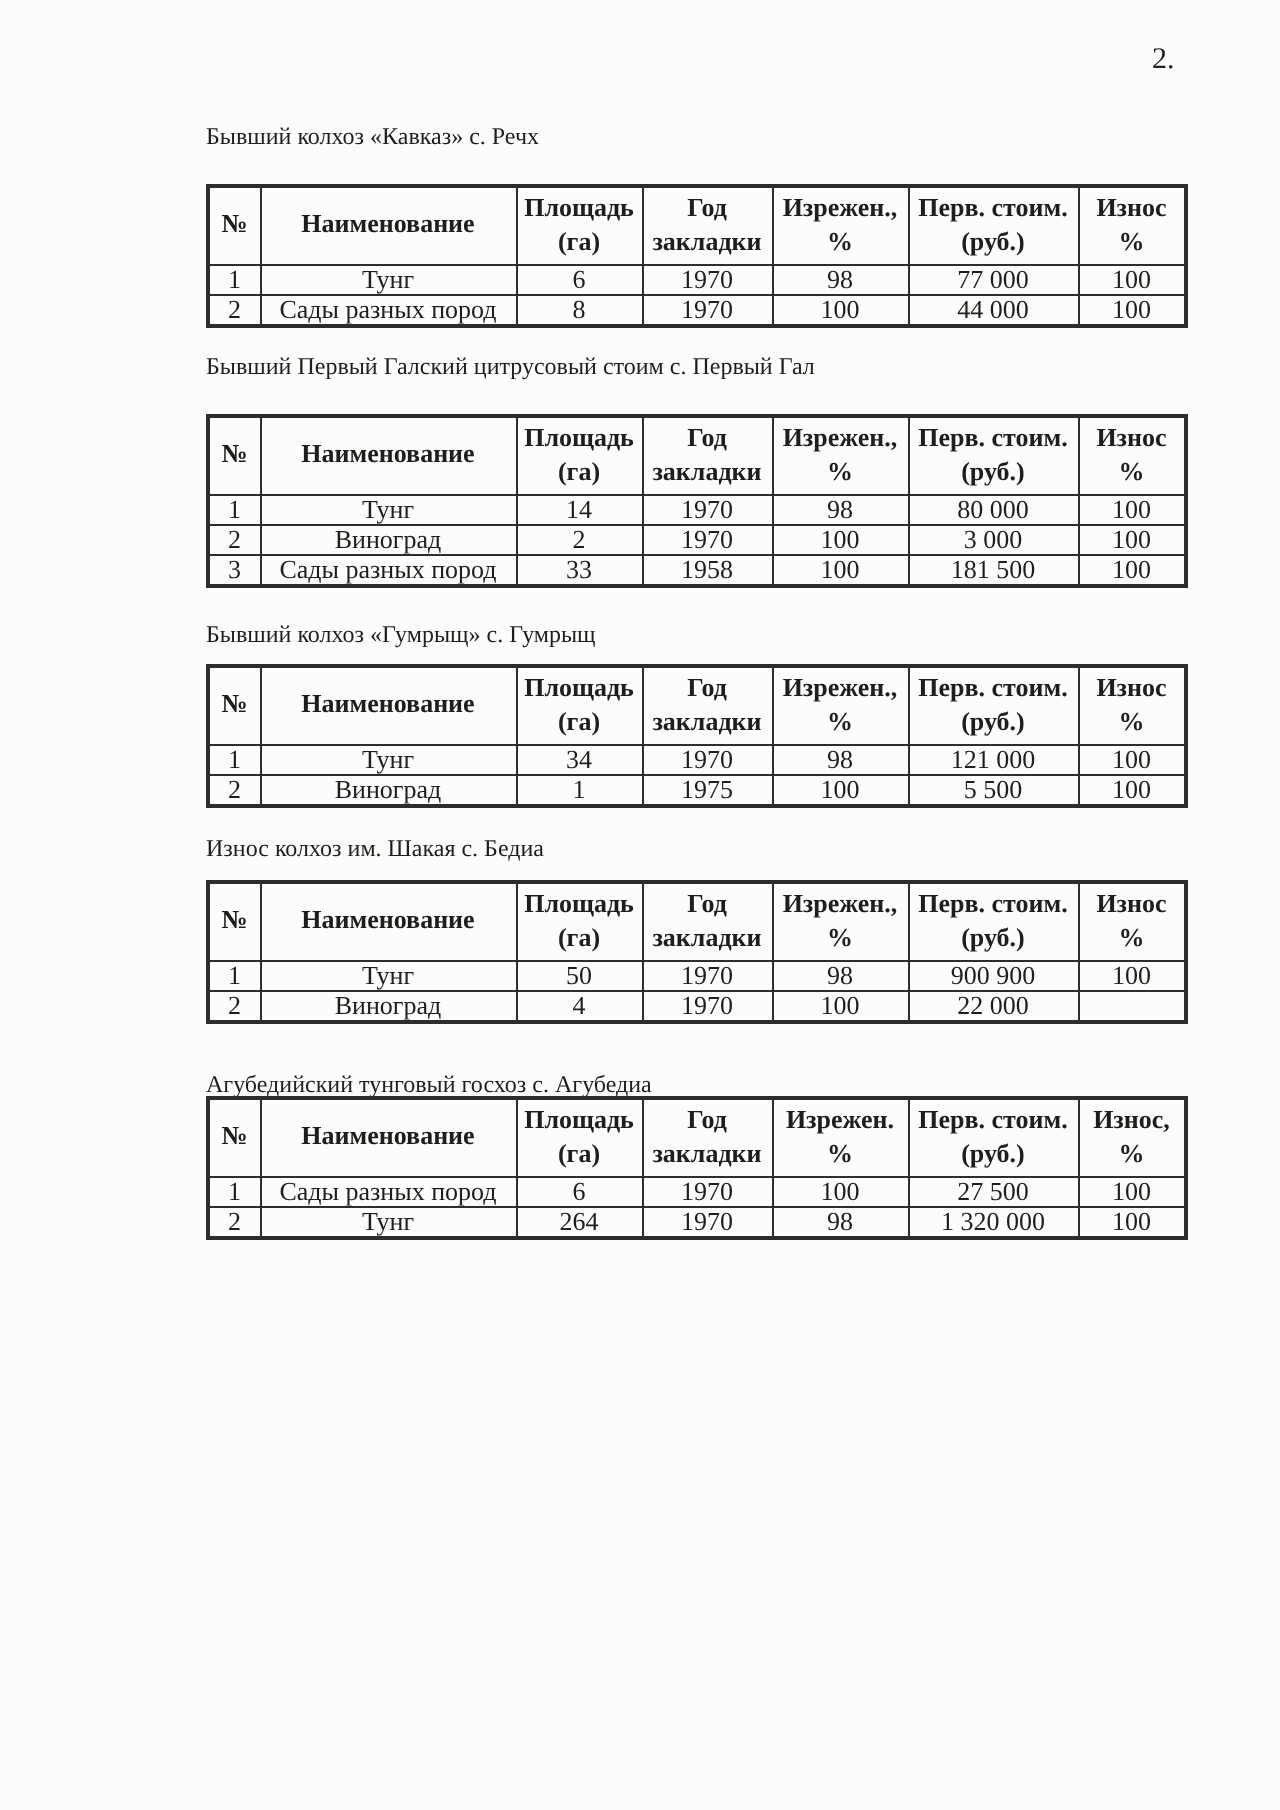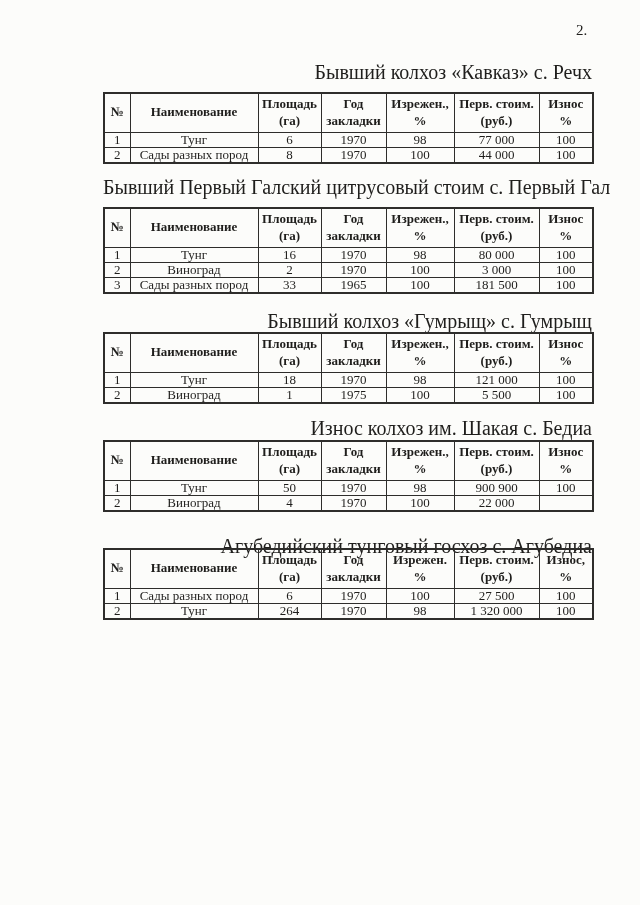--- a/index.html
+++ b/index.html
@@ -18,22 +18,22 @@
   .page-number {
     position: absolute;
     top: 22px;
     left: 576px;
     font-size: 15px;
   }
   .table-title {
     position: absolute;
     left: 103px;
     width: 489px;
-    text-align: right;
-    font-size: 20px;
+    text-align: left;
+    font-size: 12px;
     font-weight: 400;
     white-space: nowrap;
   }
   .doc-table {
     position: absolute;
     left: 103px;
     width: 489px;
     border-collapse: collapse;
     table-layout: fixed;
     border: 2px solid #2e2d2b;
@@ -178,40 +178,40 @@
             <th>
               <span class="hdr-line">Износ</span>
               <span class="hdr-line">%</span>
             </th>
           </tr>
         </thead>
         <tbody>
           <tr>
             <td>1</td>
             <td>Тунг</td>
-            <td>16</td>
+            <td>14</td>
             <td>1970</td>
             <td>98</td>
             <td>80 000</td>
             <td>100</td>
           </tr>
           <tr>
             <td>2</td>
             <td>Виноград</td>
             <td>2</td>
             <td>1970</td>
             <td>100</td>
             <td>3 000</td>
             <td>100</td>
           </tr>
           <tr>
             <td>3</td>
             <td>Сады разных пород</td>
             <td>33</td>
-            <td>1965</td>
+            <td>1958</td>
             <td>100</td>
             <td>181 500</td>
             <td>100</td>
           </tr>
         </tbody>
       </table>
       <div class="table-title title-2">Бывший колхоз «Гумрыщ» с. Гумрыщ</div>
       <table class="doc-table tbl-2">
         <colgroup>
           <col class="c0">
@@ -249,21 +249,21 @@
             <th>
               <span class="hdr-line">Износ</span>
               <span class="hdr-line">%</span>
             </th>
           </tr>
         </thead>
         <tbody>
           <tr>
             <td>1</td>
             <td>Тунг</td>
-            <td>18</td>
+            <td>34</td>
             <td>1970</td>
             <td>98</td>
             <td>121 000</td>
             <td>100</td>
           </tr>
           <tr>
             <td>2</td>
             <td>Виноград</td>
             <td>1</td>
             <td>1975</td>

